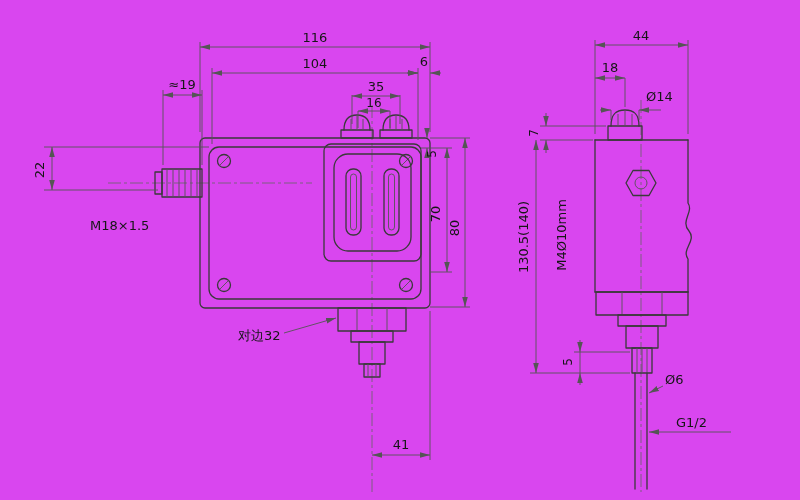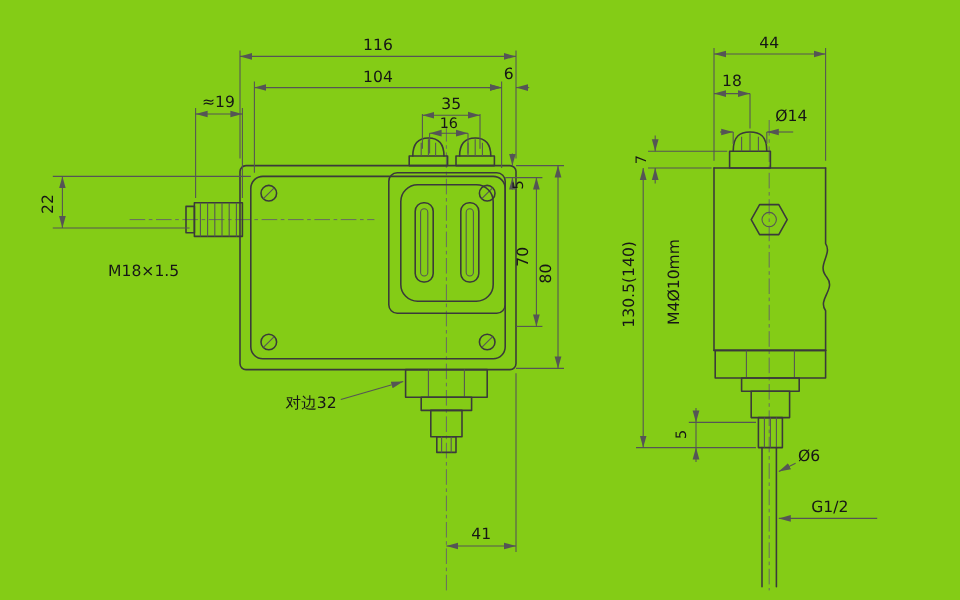--- a/index.html
+++ b/index.html
@@ -1,16 +1,16 @@
 <!DOCTYPE html>
 <html><head>
 <meta charset="utf-8">
 <style>
   html,body{margin:0;padding:0;background:#fff;}
-  .canvas{position:relative;width:800px;height:500px;background:#84cc16;overflow:hidden;
+  .canvas{position:relative;width:800px;height:500px;background:#d946ef;overflow:hidden;
           font-family:"DejaVu Sans",sans-serif;}
   svg{display:block;}
   .obj{stroke:#3a3a3a;stroke-width:1.3;fill:none;stroke-linejoin:round;stroke-linecap:round;}
   .thin{stroke:#555;stroke-width:0.9;fill:none;}
   .dim{stroke:#555;stroke-width:0.9;fill:none;}
   .cl{stroke:#666;stroke-width:0.8;fill:none;stroke-dasharray:13 3 3 3;}
   text{font-family:"DejaVu Sans",sans-serif;font-size:13px;fill:#161616;}
   .small{font-size:12px;}
 </style>
 </head>

